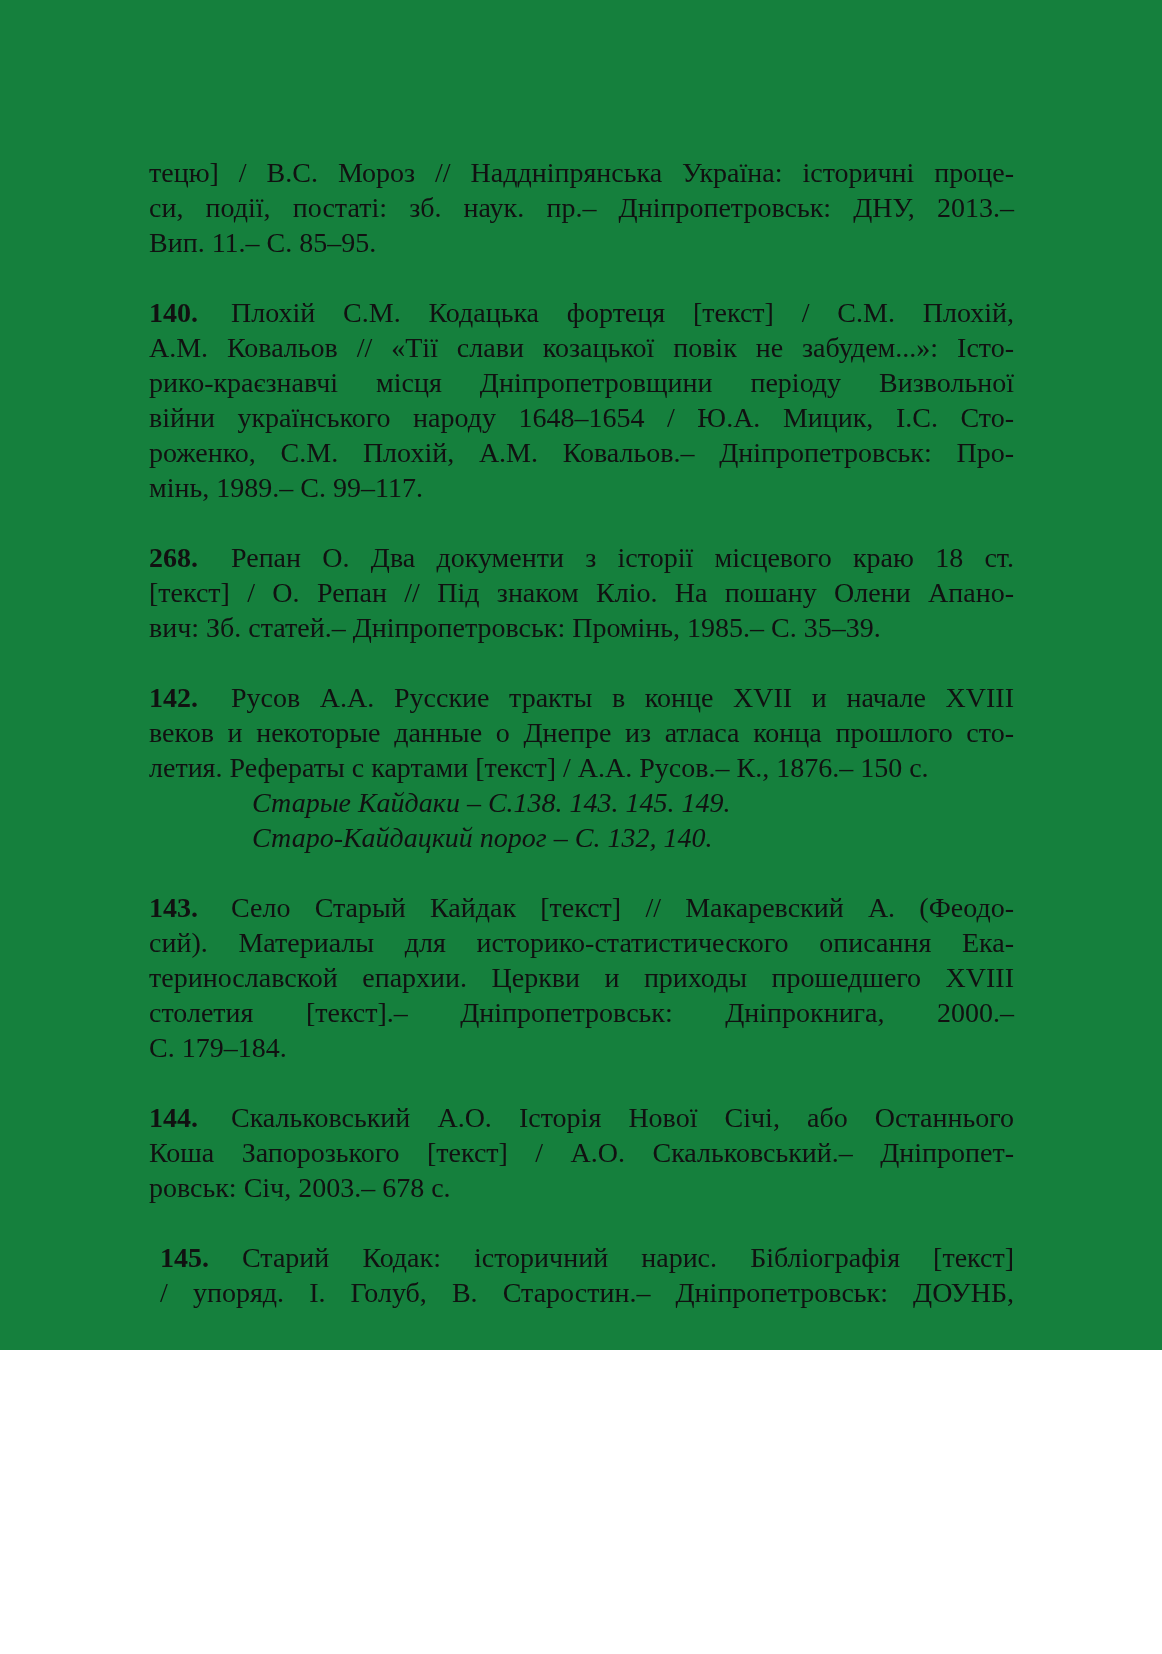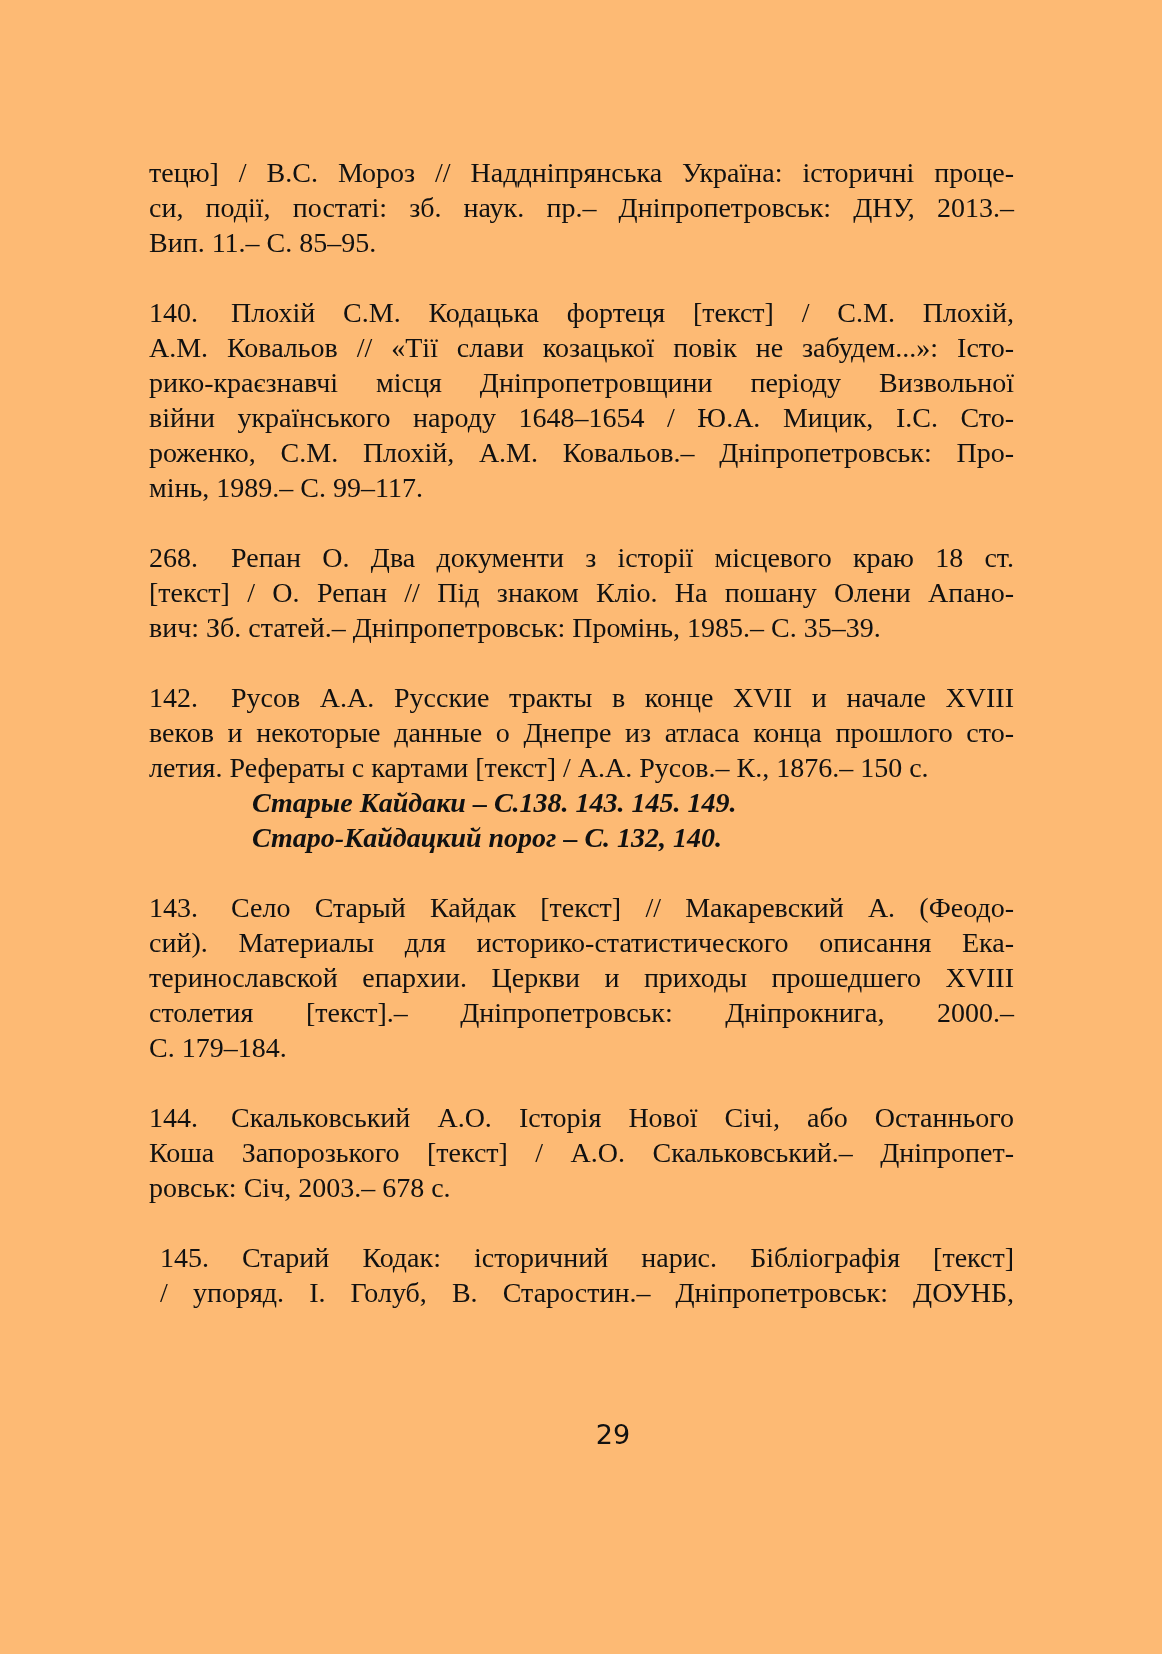--- a/index.html
+++ b/index.html
@@ -4,22 +4,22 @@
 <style>
   html, body { margin: 0; padding: 0; }
   body {
     background: #ffffff;
     font-family: "Liberation Serif", "DejaVu Serif", serif;
     color: #111111;
   }
   .page {
     position: relative;
     width: 1162px;
-    height: 1654px;
-    background: #fdba74;
+    height: 1350px;
+    background: #15803d;
     overflow: hidden;
   }
   .content {
     position: absolute;
     left: 149px;
     top: 155px;
     width: 865px;
     font-size: 28px;
     line-height: 35px;
   }
@@ -32,28 +32,28 @@
     text-justify: inter-word;
     white-space: normal;
   }
   .line.last {
     text-align-last: left;
   }
   .num {
     display: inline-block;
     width: 82px;
     text-align: left;
+    font-weight: bold;
   }
   .note {
     display: block;
     padding-left: 103px;
     font-style: italic;
     text-align: left;
     text-align-last: left;
-    font-weight: bold;
   }
   .page-number {
     position: absolute;
     left: 0;
     top: 1420px;
     width: 1162px;
     text-align: center;
     font-family: "DejaVu Sans", "Liberation Sans", sans-serif;
     font-size: 27px;
     line-height: 30px;

